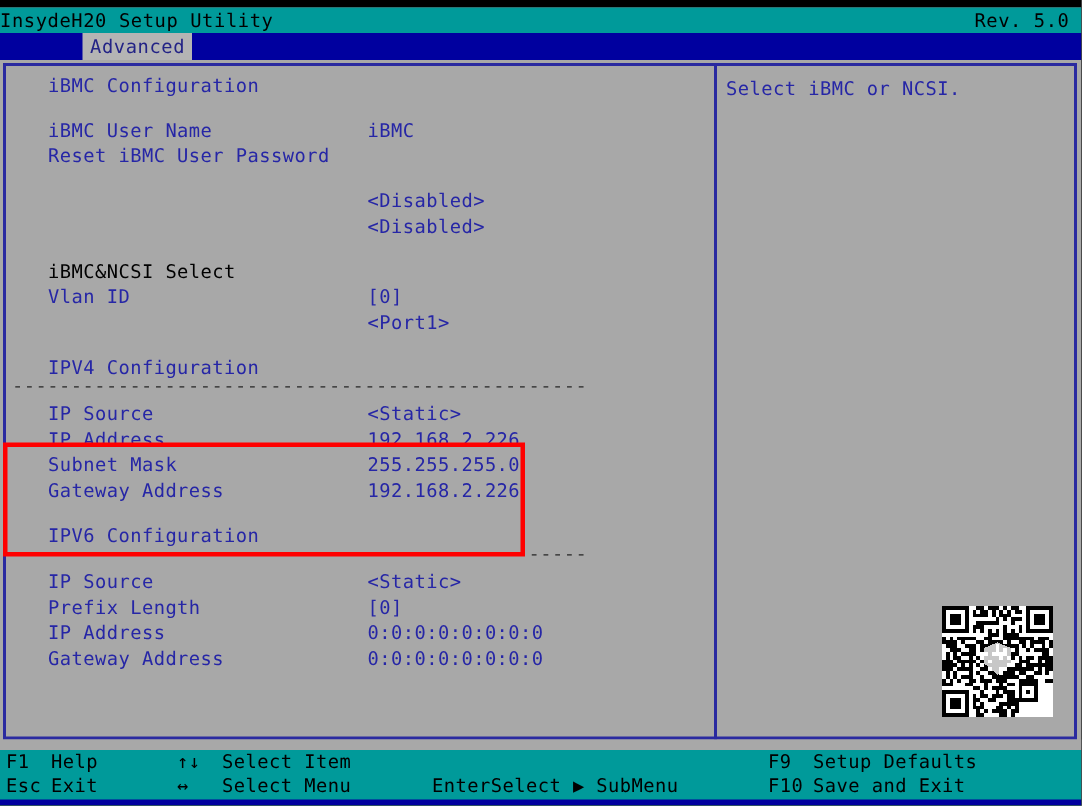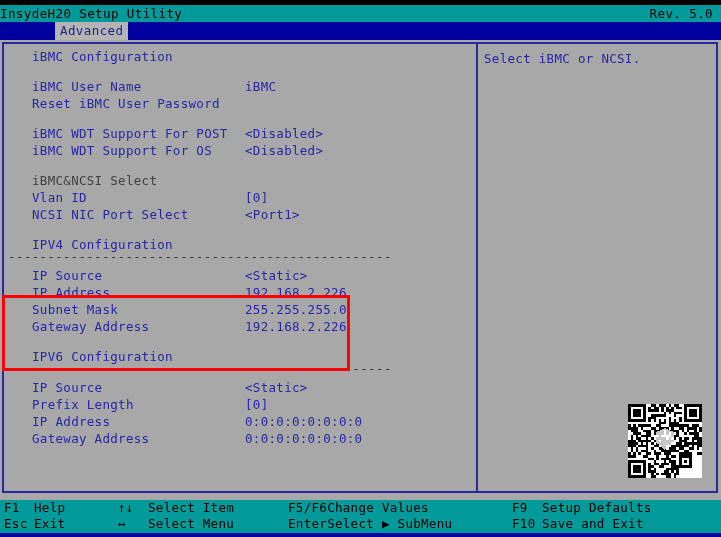--- a/index.html
+++ b/index.html
@@ -107,21 +107,21 @@
   .row .label {
     position: absolute;
     left: 2px; top: 0; margin-left: 24px;
   }
   .row .value {
     position: absolute;
     left: 239px; top: 0;
   }
   .row.selected .label,
   .row.selected .value {
-    color: #404040;
+    color: #000000;
   }
   .sep-line {
     position: relative;
     height: 14px;
     line-height: 14px;
     font-size: 12.5px;
     letter-spacing: 0.3px;
     color: #3a3a3a;
     overflow: hidden;
     white-space: nowrap;
@@ -231,37 +231,34 @@
       <div class="row spacer"></div>
       <div class="row">
         <div class="label">iBMC User Name</div>
         <div class="value">iBMC</div>
       </div>
       <div class="row">
         <div class="label">Reset iBMC User Password</div>
       </div>
       <div class="row spacer"></div>
       <div class="row">
-        <div class="label">iBMC WDT Support For POST</div>
         <div class="value">&lt;Disabled&gt;</div>
       </div>
       <div class="row">
-        <div class="label">iBMC WDT Support For OS</div>
         <div class="value">&lt;Disabled&gt;</div>
       </div>
       <div class="row spacer"></div>
       <div class="row selected">
         <div class="label">iBMC&amp;NCSI Select</div>
       </div>
       <div class="row">
         <div class="label">Vlan ID</div>
         <div class="value">[0]</div>
       </div>
       <div class="row">
-        <div class="label">NCSI NIC Port Select</div>
         <div class="value">&lt;Port1&gt;</div>
       </div>
       <div class="row spacer"></div>
       <div class="row">
         <div class="label">IPV4 Configuration</div>
       </div>
       <div class="sep-line">
         <span>-------------------------------------------------</span>
       </div>
       <div class="row">
@@ -318,21 +315,20 @@
     <path d="M11 11 L14.5 9.5 L18 11 L18 15 L14.5 18 L11 15 Z" fill="#ffffff" opacity="0.78"></path>
       </svg>
   </div>
 
   <div class="footer-sep"></div>
 
   <div class="footer" id="footer">
     <div class="footer-row" id="footer-row-0">
         <div class="fkey col1"><span class="k">F1</span><span>Help</span></div>
         <div class="fkey col2"><span class="k">↑↓</span><span>Select Item</span></div>
-        <div class="fkey col3"><span class="k">F5/F6</span><span>Change Values</span></div>
         <div class="fkey col4"><span class="k">F9</span><span>Setup Defaults</span></div>
       </div>
     <div class="footer-row" id="footer-row-1">
         <div class="fkey col1"><span class="k">Esc</span><span>Exit</span></div>
         <div class="fkey col2"><span class="k">↔</span><span>Select Menu</span></div>
         <div class="fkey col3"><span class="k">Enter</span><span>Select ▶ SubMenu</span></div>
         <div class="fkey col4"><span class="k">F10</span><span>Save and Exit</span></div>
       </div>
   </div>
   <div class="footer-bottom-strip"></div>

